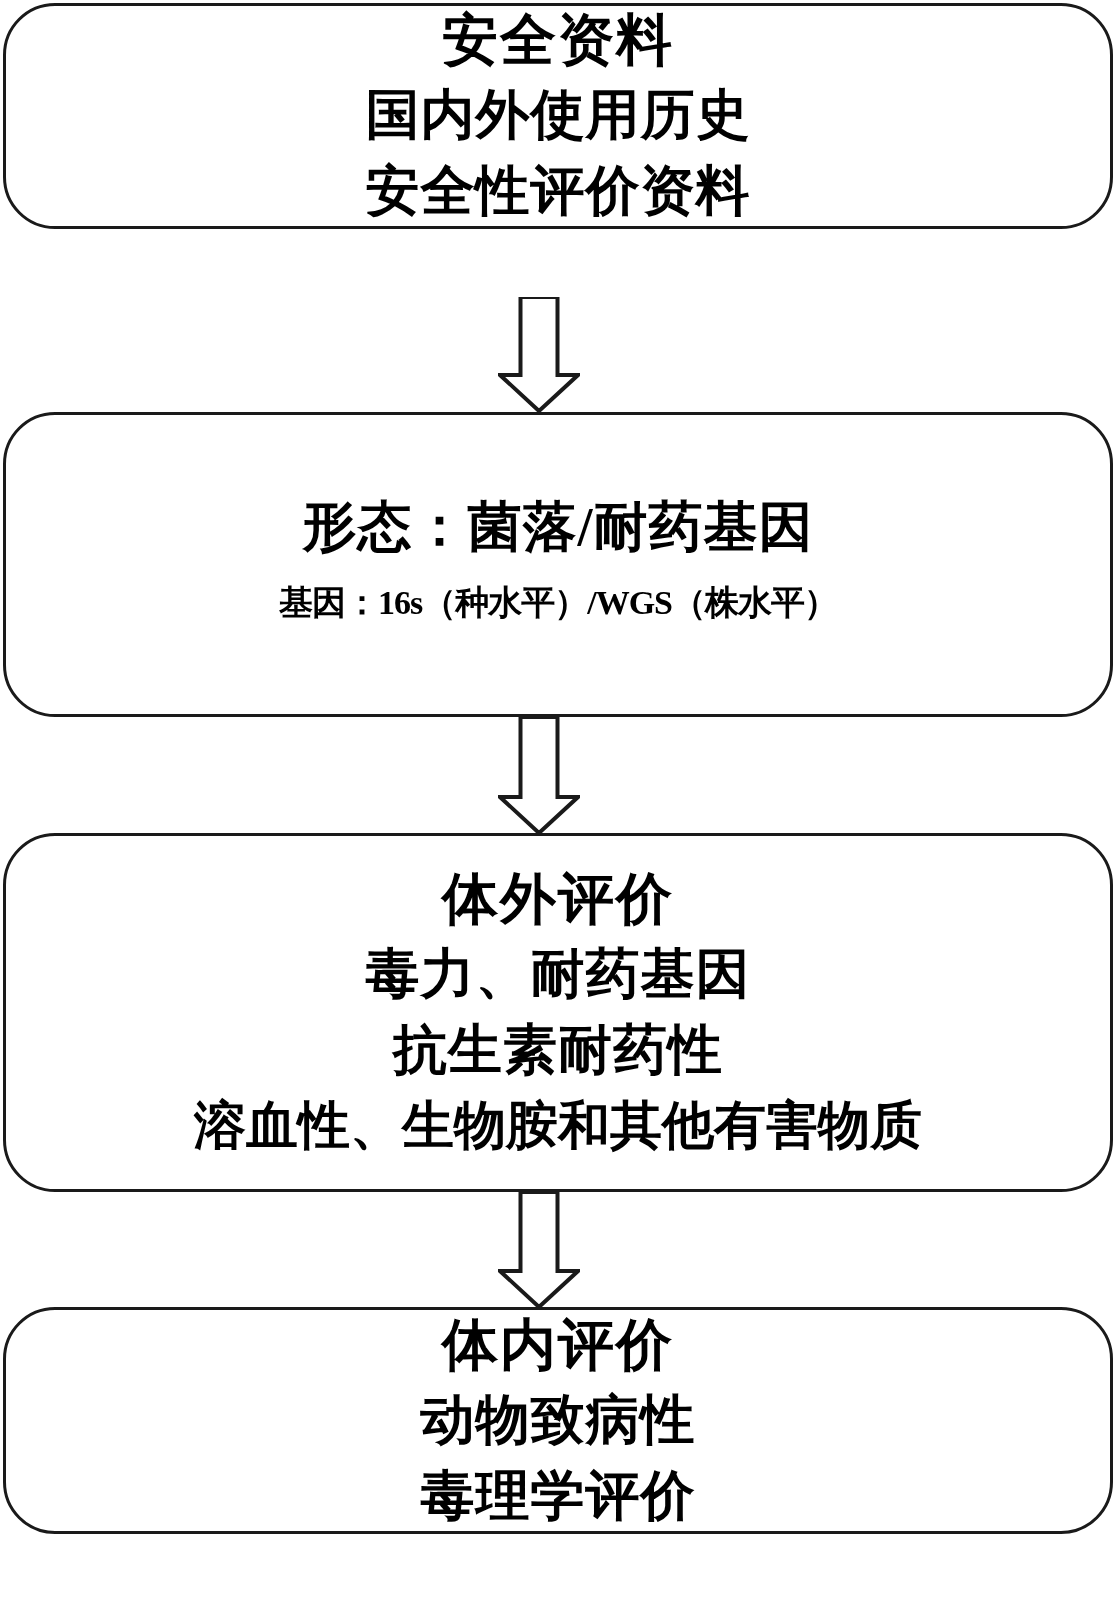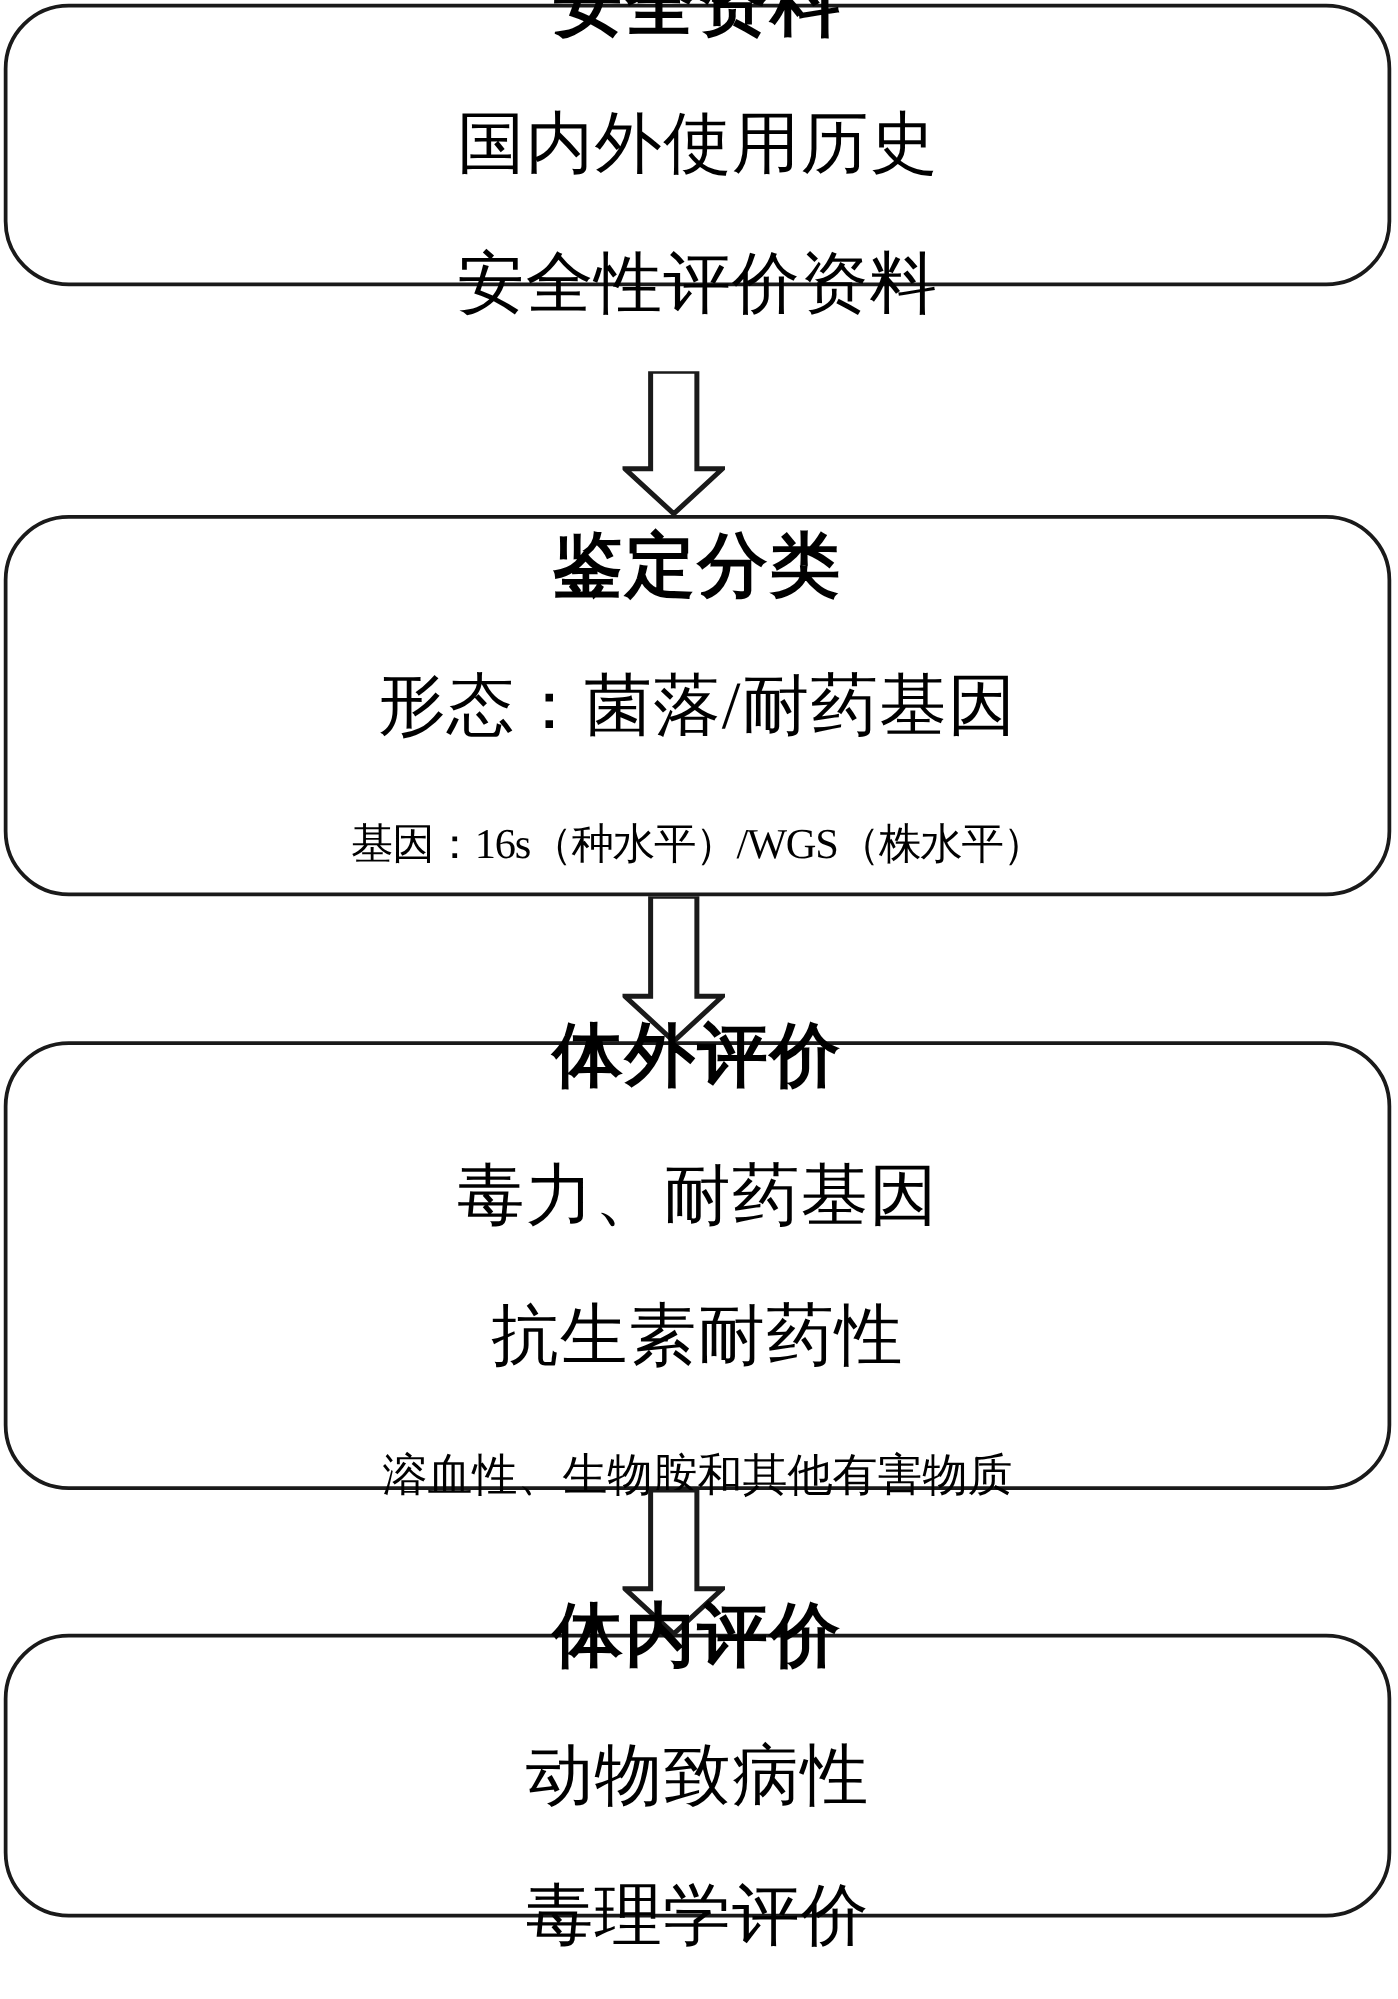--- a/index.html
+++ b/index.html
@@ -51,28 +51,27 @@
     font-family: "DejaVu Sans", "Liberation Sans", sans-serif;
     font-weight: 700;
     font-size: 56px;
     line-height: 74px;
     letter-spacing: 2px;
   }
 
   
   .line.body {
     font-family: "Liberation Serif", "DejaVu Serif", serif;
-    font-weight: 400;
+    font-weight: 700;
     font-size: 54px;
     line-height: 76px;
     letter-spacing: 1px;
-    margin-top: 36px;
   }
   .line.body.wide {
-    font-size: 36px;
+    font-size: 52px;
     letter-spacing: 0px;
   }
   .line.body.xwide {
     font-size: 34px;
     letter-spacing: -1px;
   }
 
   
   .arrow {
     position: absolute;
@@ -95,21 +94,20 @@
   </div>
 
   <div class="arrow" style="left:498px; top:297px; width:82px; height:116px;">
     <svg width="82" height="116" viewBox="0 0 82 116" aria-hidden="true">
       <polygon points="22.5,0 59.5,0 59.5,78 80,78 41,114 2,78 22.5,78" fill="#ffffff" stroke="#1a1a1a" stroke-width="4" stroke-linejoin="miter"></polygon>
     </svg>
   </div>
 
   <div class="box" style="left:3px; top:412px; width:1110px; height:305px;">
     <div class="box-lines">
-      <span class="line title">鉴定分类</span>
       <span class="line body">形态：菌落/耐药基因</span>
       <span class="line body xwide">基因：16s（种水平）/WGS（株水平）</span>
     </div>
   </div>
 
   <div class="arrow" style="left:498px; top:717px; width:82px; height:118px;">
     <svg width="82" height="118" viewBox="0 0 82 118" aria-hidden="true">
       <polygon points="22.5,0 59.5,0 59.5,80 80,80 41,116 2,80 22.5,80" fill="#ffffff" stroke="#1a1a1a" stroke-width="4" stroke-linejoin="miter"></polygon>
     </svg>
   </div>

